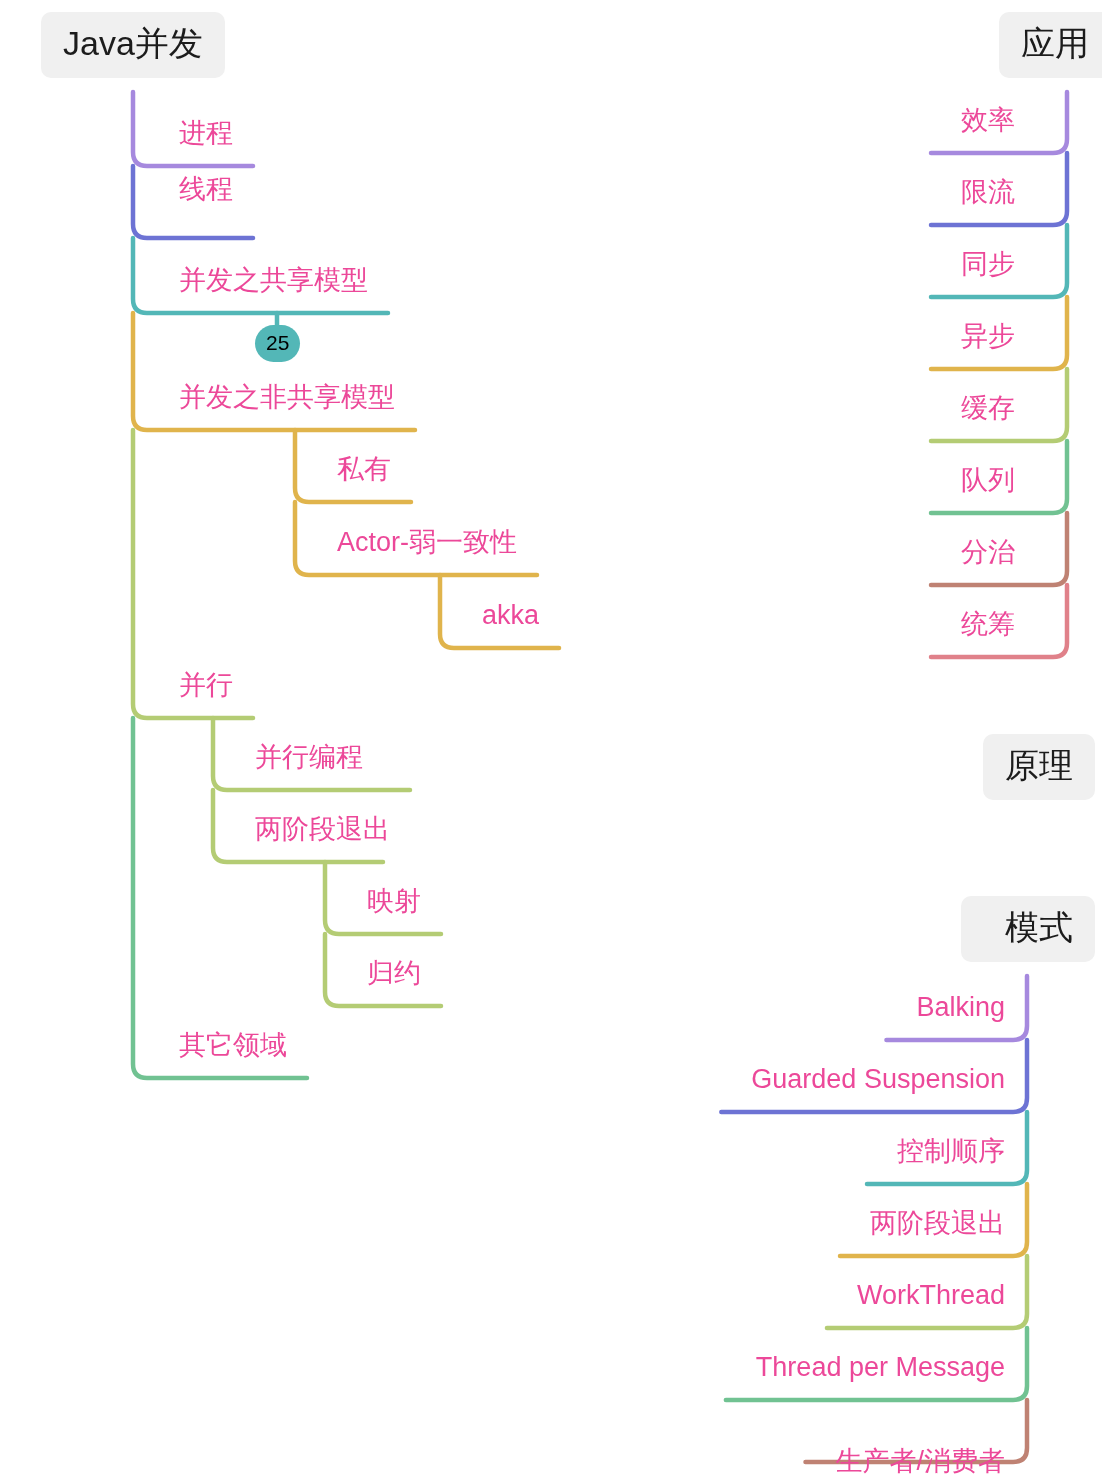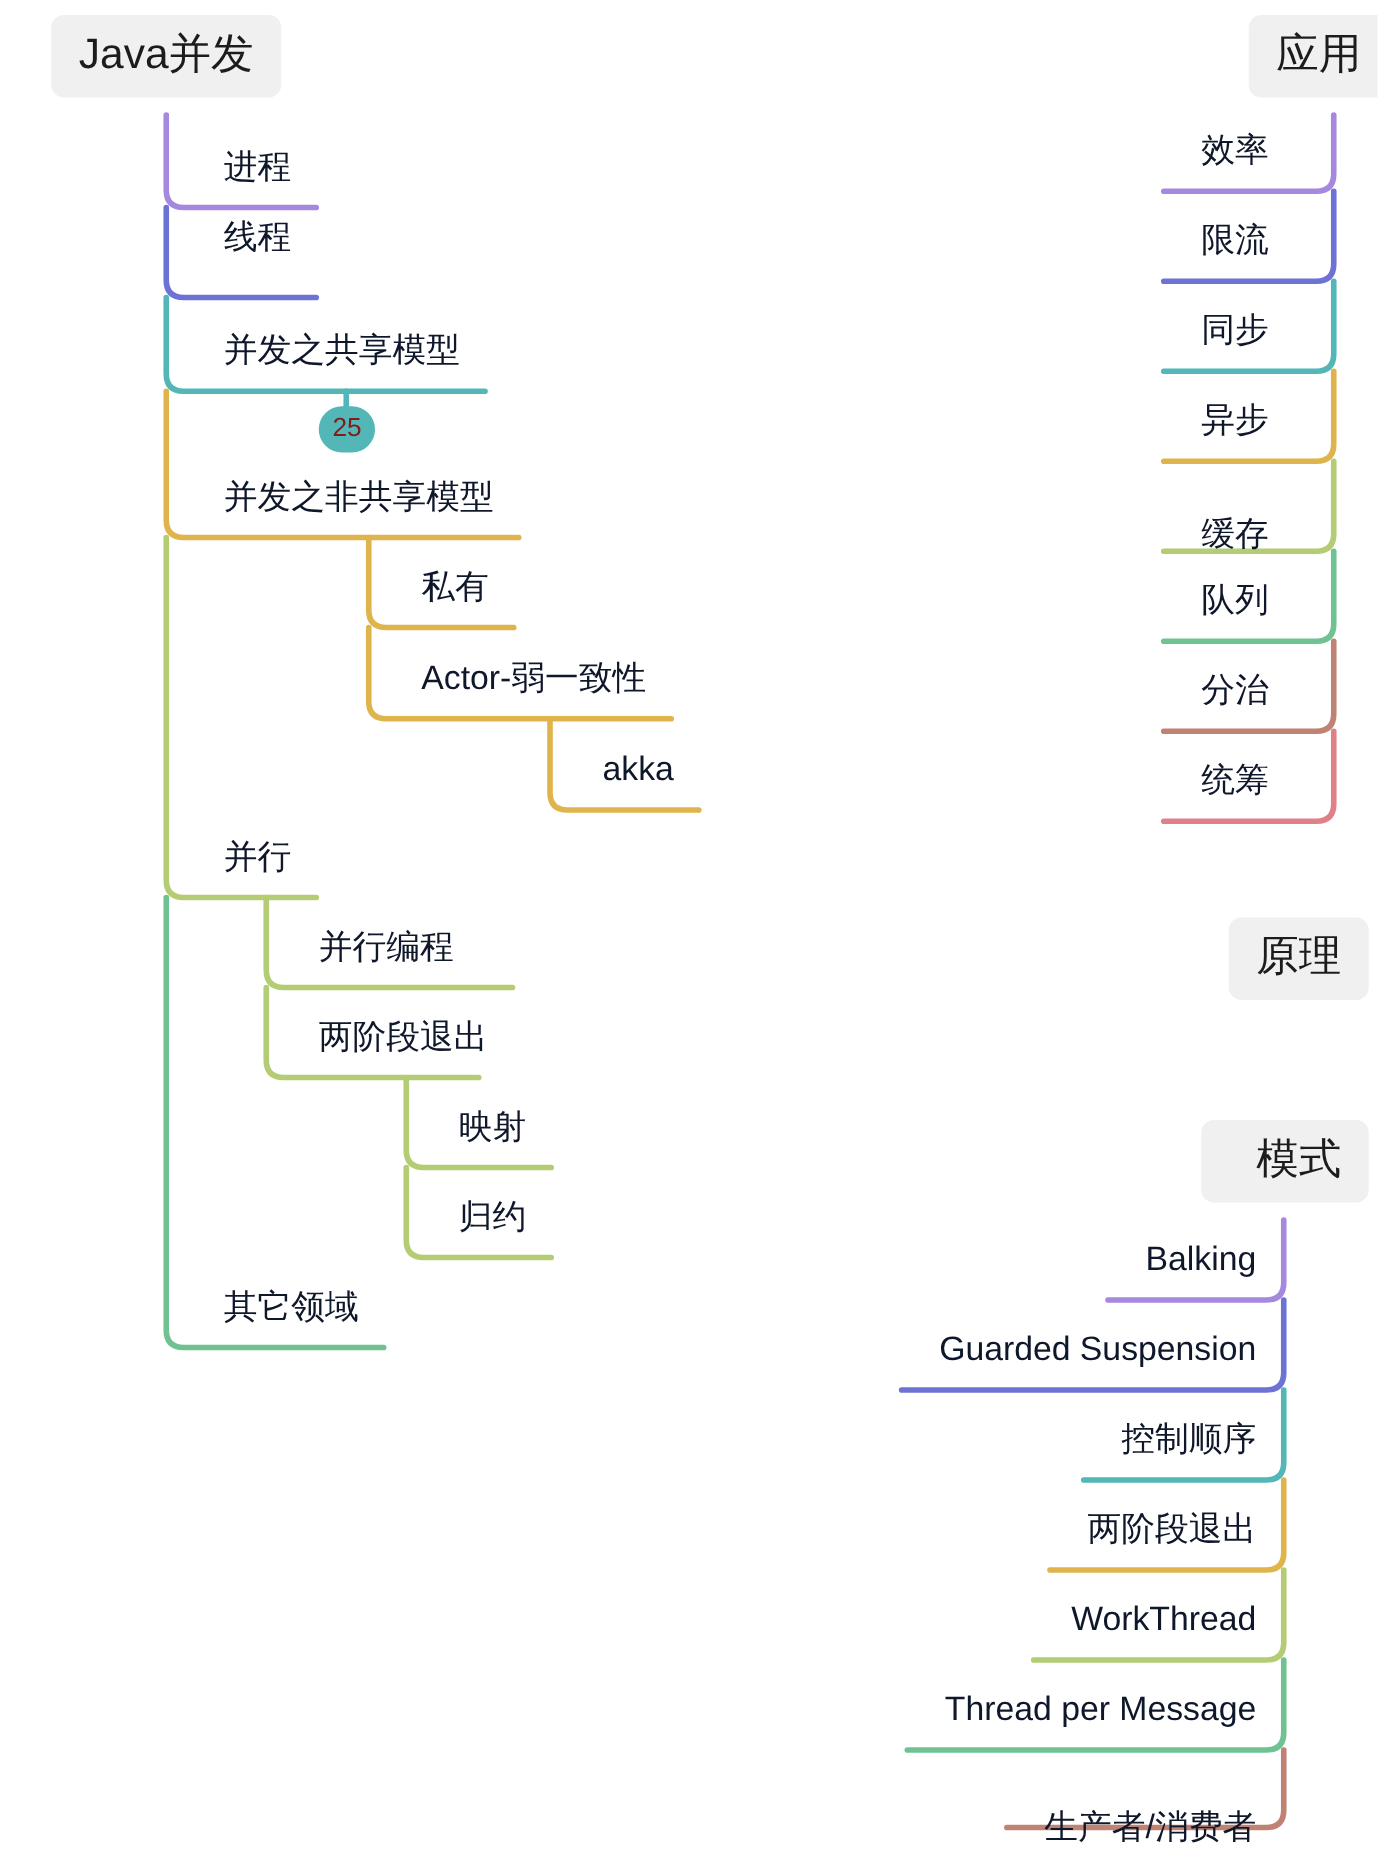--- a/index.html
+++ b/index.html
@@ -40,32 +40,32 @@
     border-radius: 10px;
     color: #1c1c1c;
     font-size: 34px;
     line-height: 1;
     padding: 14px 22px 18px 22px;
     white-space: nowrap;
     box-sizing: border-box;
   }
   .node-label {
     position: absolute;
-    color: #0f172a;
+    color: #ec4899;
     font-size: 27px;
     line-height: 1;
     white-space: nowrap;
   }
   .node-label.right-side {
     text-align: right;
   }
   .badge {
     position: absolute;
     background: #53b7b7;
-    color: #7f1d1d;
+    color: #000000;
     border-radius: 999px;
     font-size: 21px;
     line-height: 1;
     padding: 7px 11px 9px 11px;
     white-space: nowrap;
     text-align: center;
   }
 </style>
 </head>
 <body>
@@ -116,21 +116,21 @@
       <div class="node-label" style="top: 602px; left: 455px;">akka</div>
       <div class="node-label" style="top: 744px; left: 228px;">并行编程</div>
       <div class="node-label" style="top: 816px; left: 228px;">两阶段退出</div>
       <div class="node-label" style="top: 888px; left: 340px;">映射</div>
       <div class="node-label" style="top: 960px; left: 340px;">归约</div>
       <div class="root-node" style="top: 12px; right: 18px;">应用</div>
       <div class="node-label right-side" style="top: 107px; right: 114px;">效率</div>
       <div class="node-label right-side" style="top: 179px; right: 114px;">限流</div>
       <div class="node-label right-side" style="top: 251px; right: 114px;">同步</div>
       <div class="node-label right-side" style="top: 323px; right: 114px;">异步</div>
-      <div class="node-label right-side" style="top: 414px; right: 114px;">缓存</div>
+      <div class="node-label right-side" style="top: 395px; right: 114px;">缓存</div>
       <div class="node-label right-side" style="top: 467px; right: 114px;">队列</div>
       <div class="node-label right-side" style="top: 539px; right: 114px;">分治</div>
       <div class="node-label right-side" style="top: 611px; right: 114px;">统筹</div>
       <div class="root-node" style="top: 734px; right: 34px;">原理</div>
       <div class="root-node" style="top: 896px; right: 34px; padding-left: 44px;">模式</div>
       <div class="node-label right-side" style="top: 994px; right: 124px;">Balking</div>
       <div class="node-label right-side" style="top: 1066px; right: 124px;">Guarded Suspension</div>
       <div class="node-label right-side" style="top: 1138px; right: 124px;">控制顺序</div>
       <div class="node-label right-side" style="top: 1210px; right: 124px;">两阶段退出</div>
       <div class="node-label right-side" style="top: 1282px; right: 124px;">WorkThread</div>

